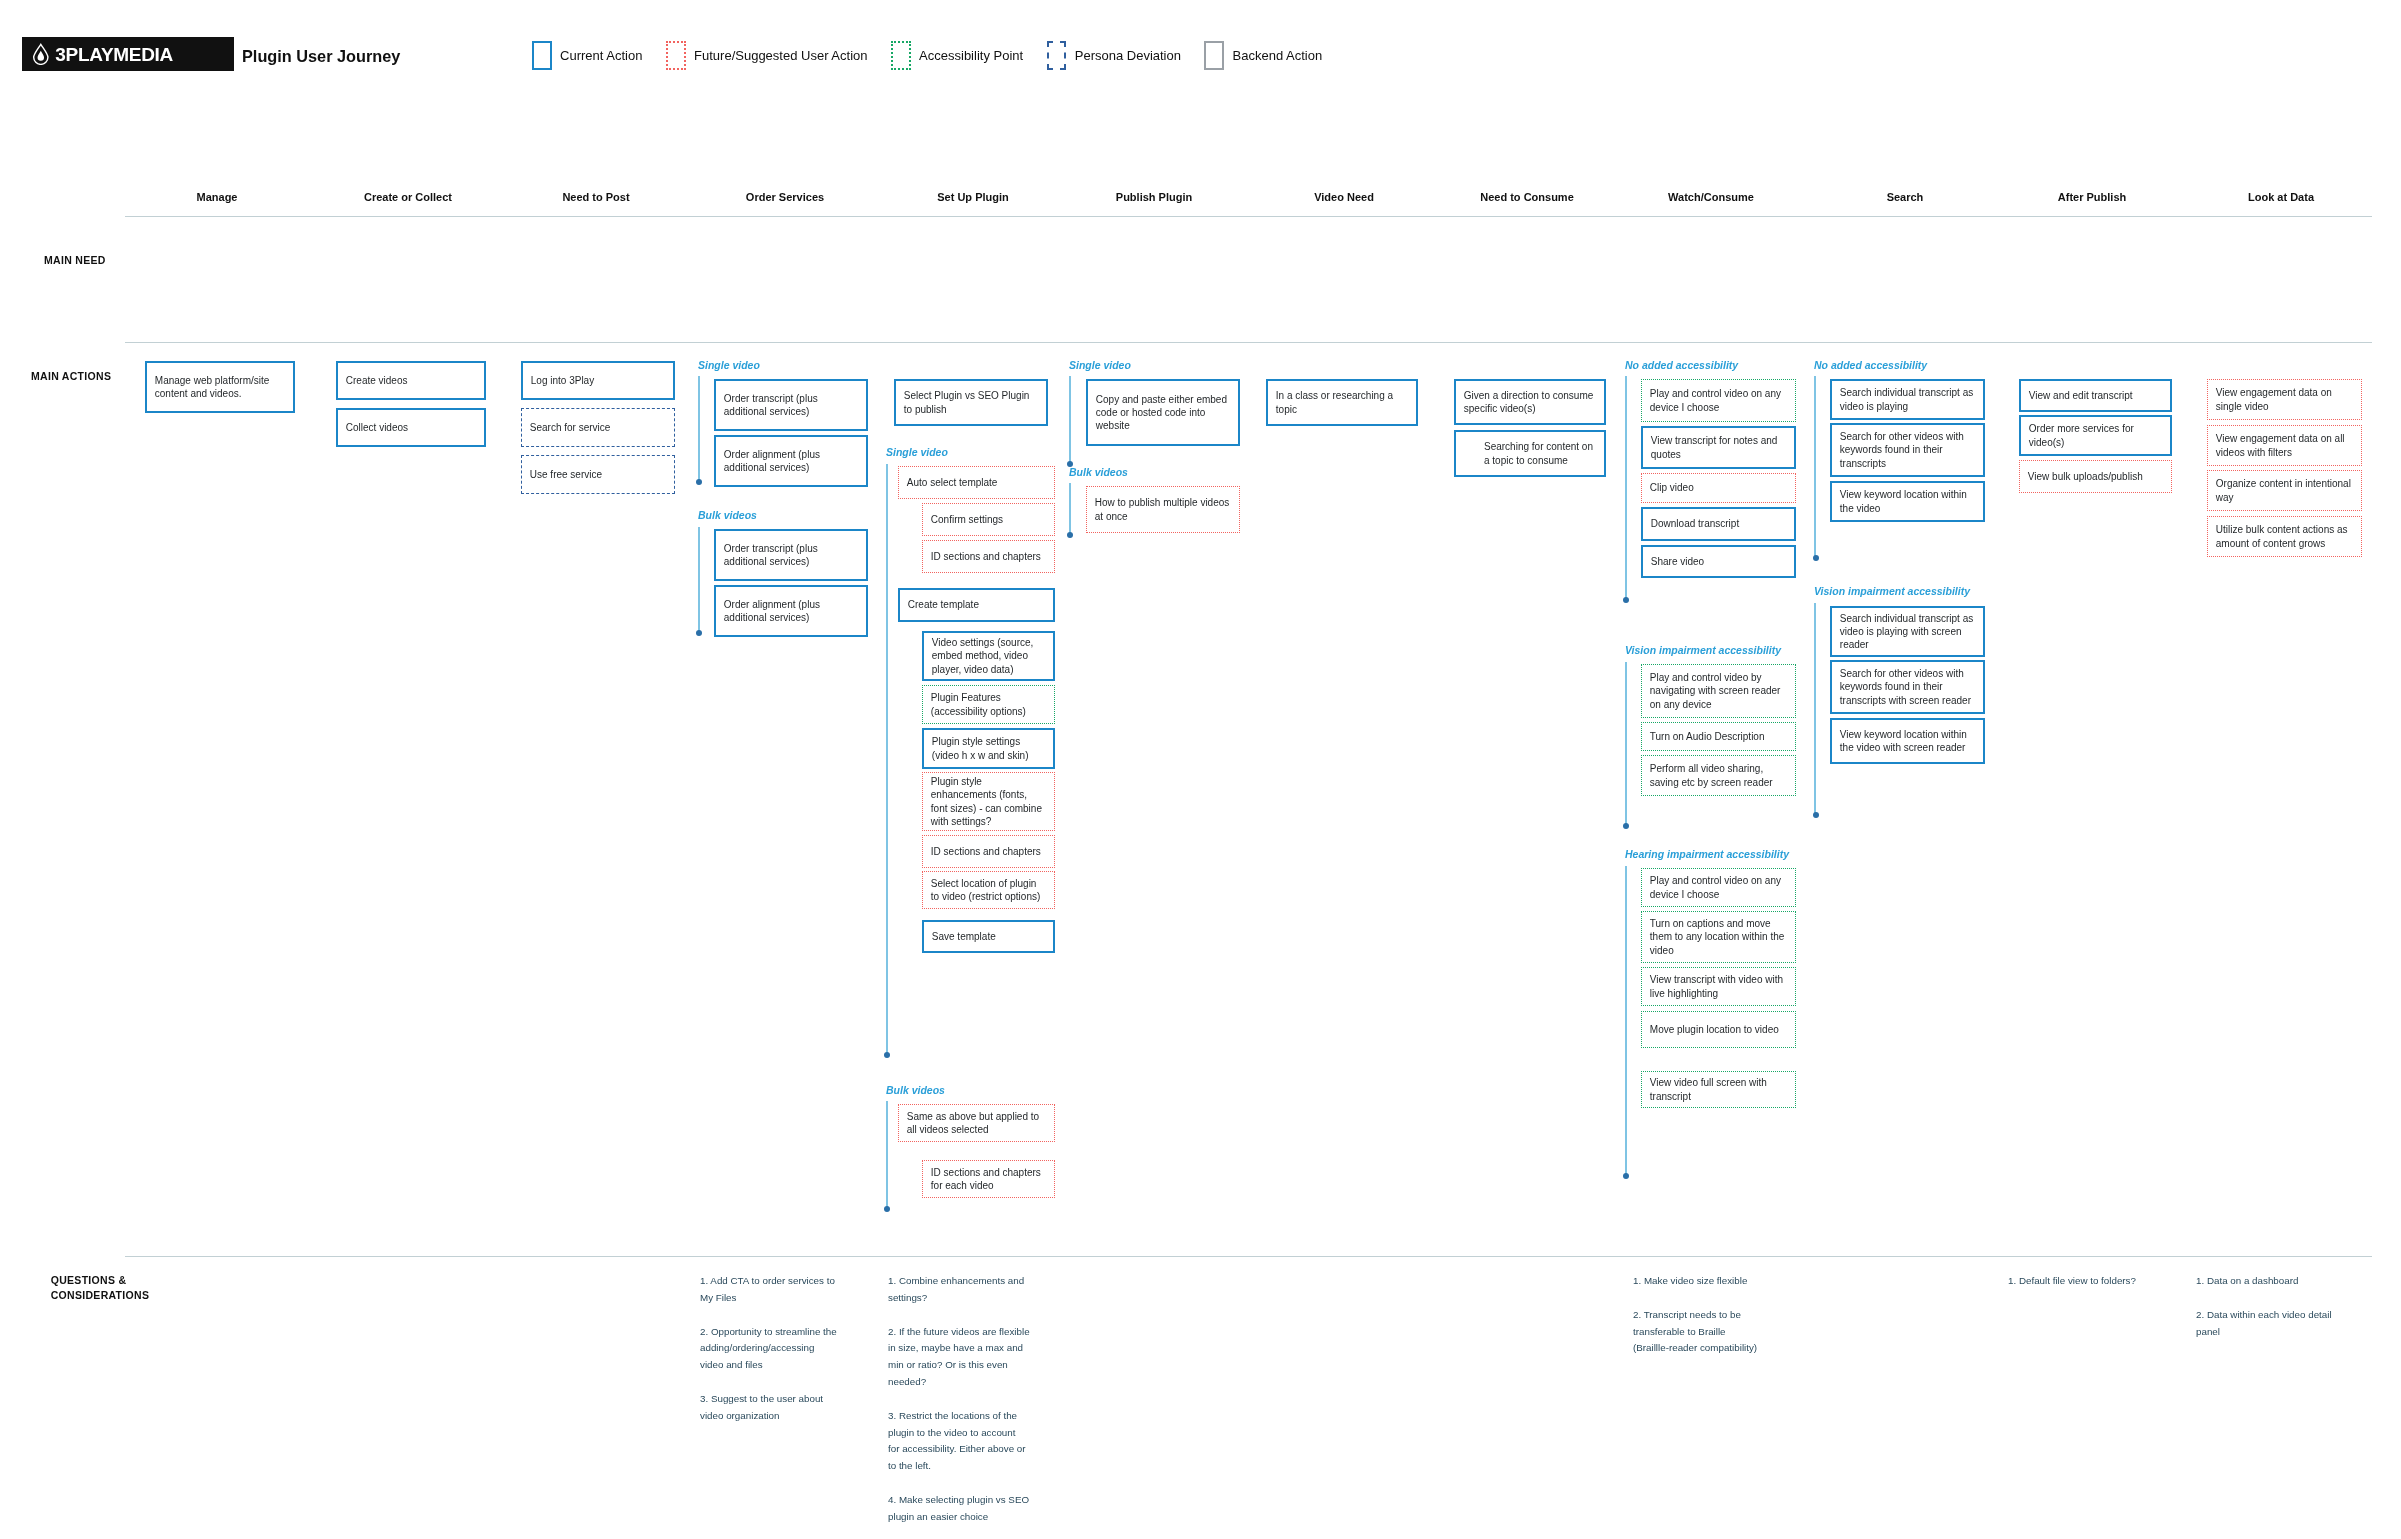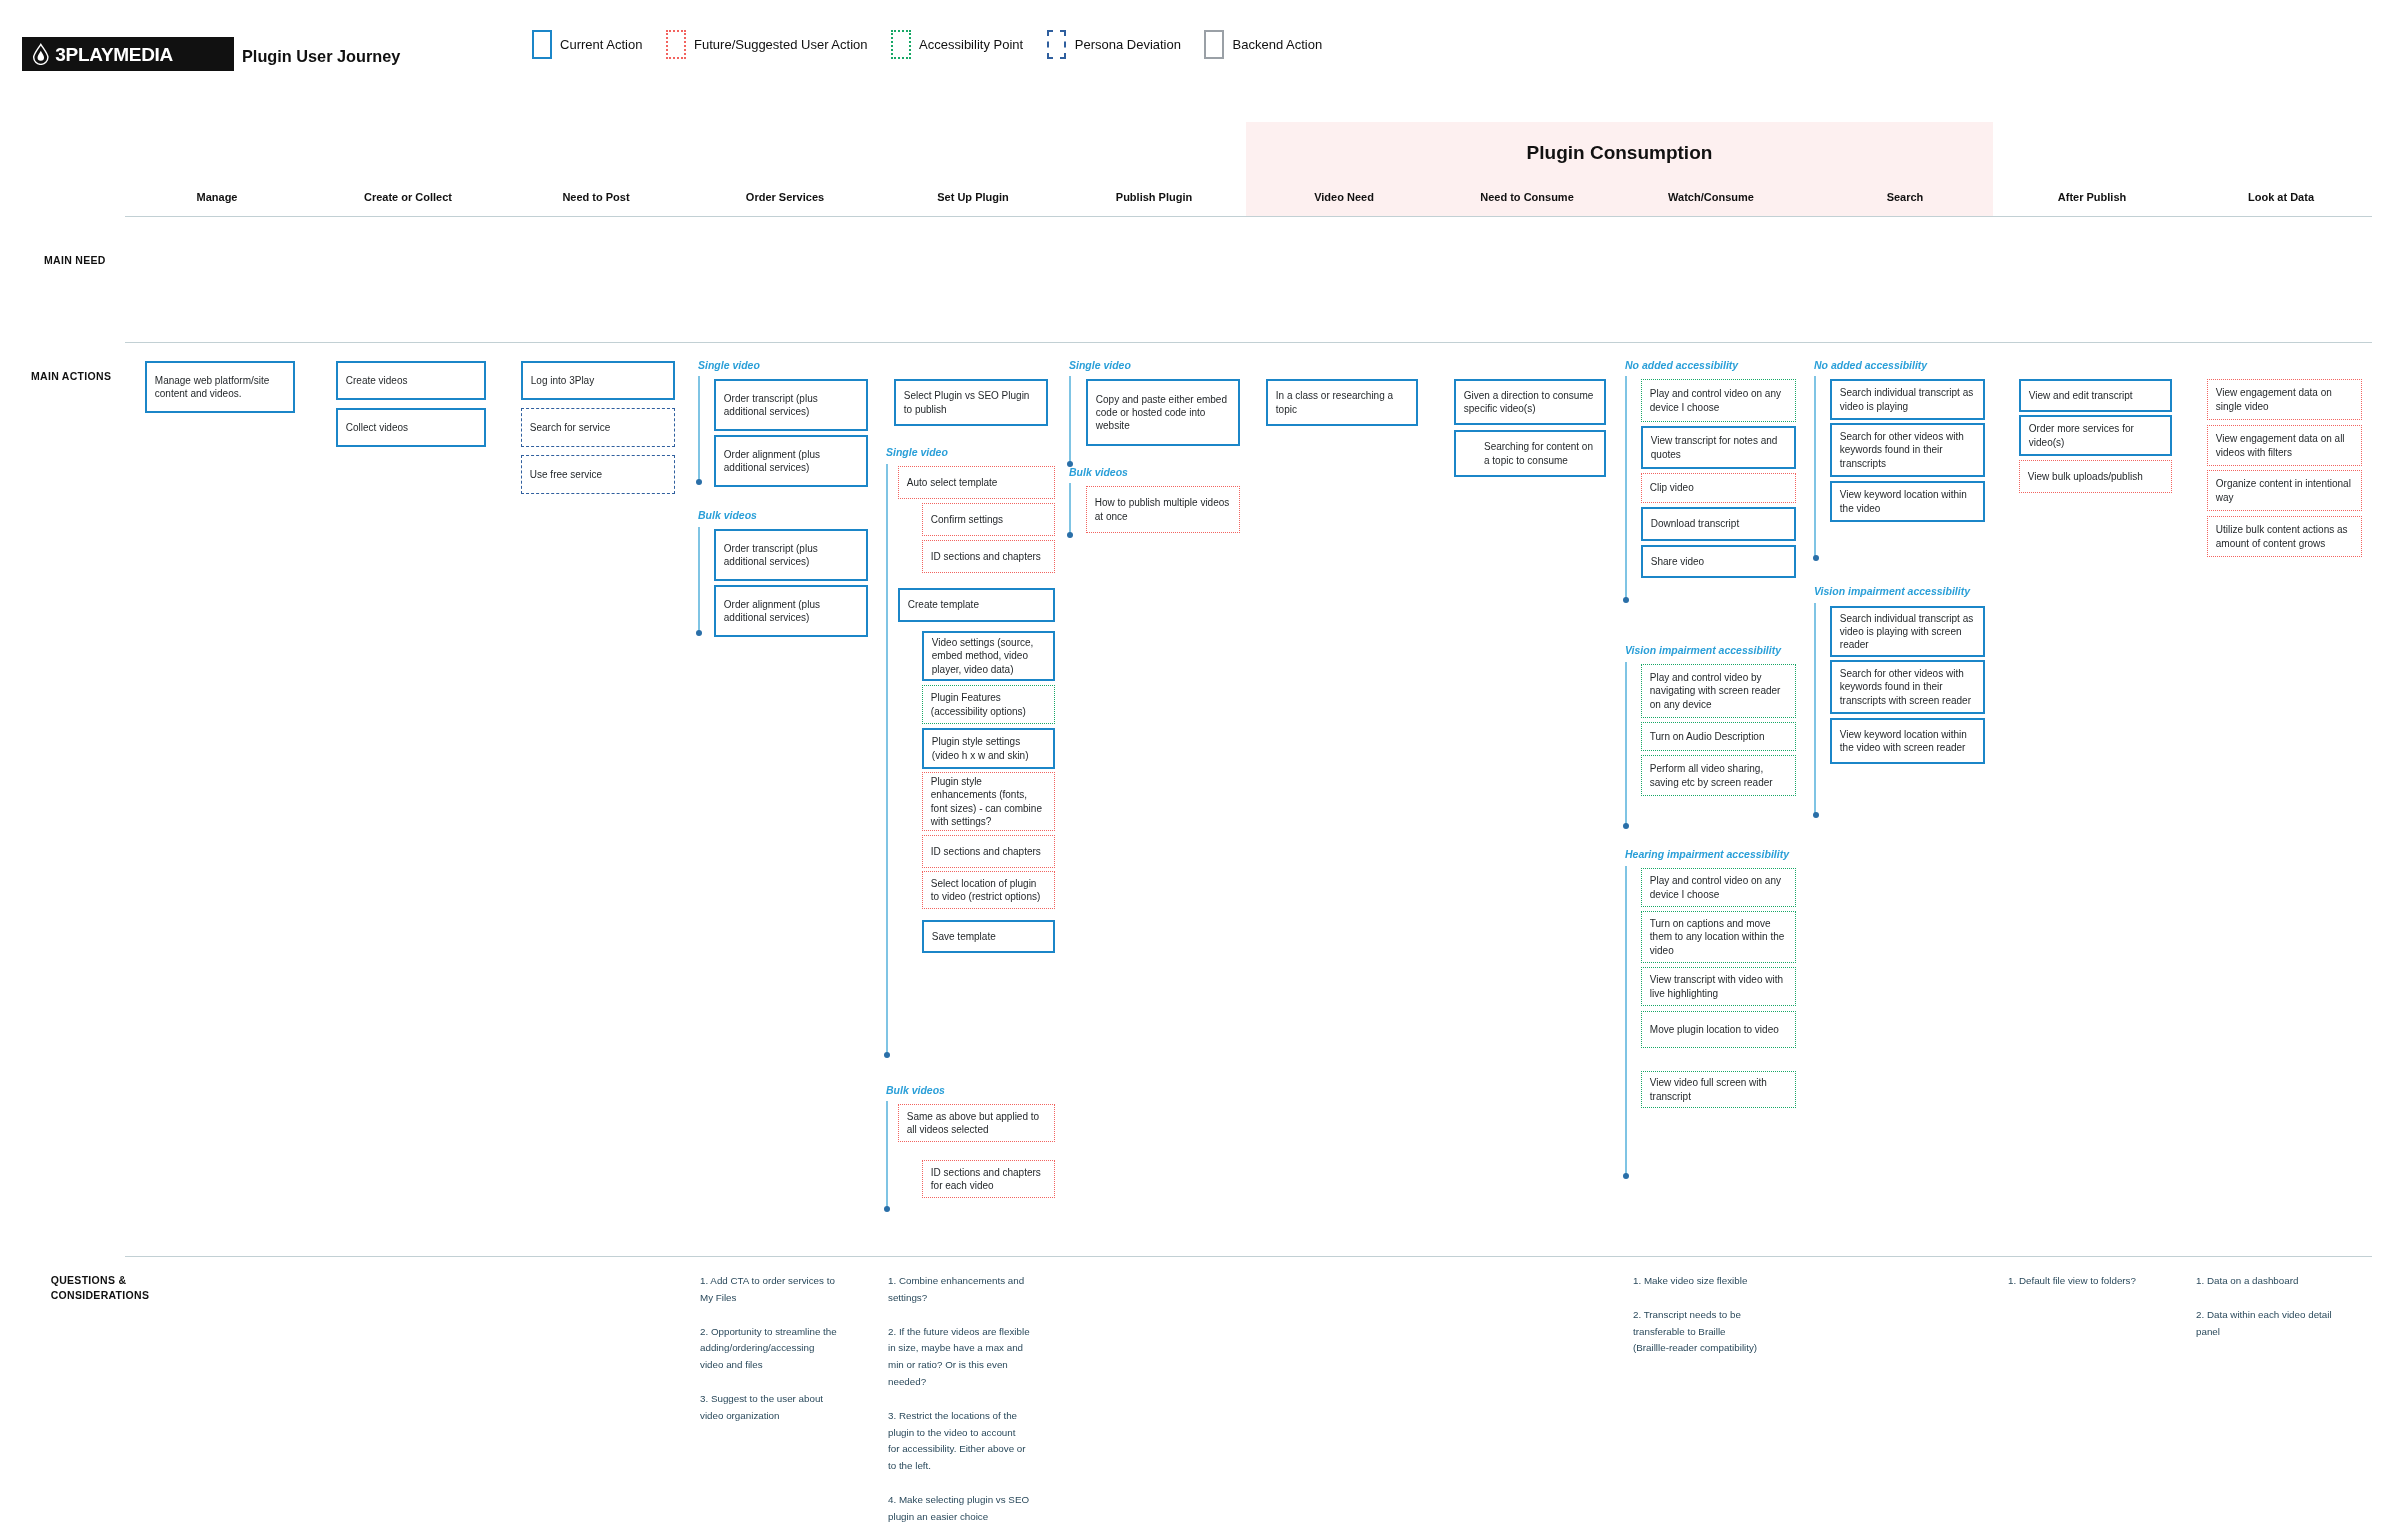--- a/index.html
+++ b/index.html
@@ -20,21 +20,21 @@
   }
   .logo-mark { width: 19.6px; height: 22px; flex: 0 0 auto; margin-right: 4.6px; }
   .logo-word {
     color: #ffffff; font-size: 19px; font-weight: 700;
     letter-spacing: -0.3px; line-height: 1; white-space: nowrap;
   }
   .doc-title {
     position: absolute; left: 242px; top: 47px;
     font-size: 16.3px; font-weight: 700; color: #111111; white-space: nowrap;
   }
-  .legend { position: absolute; left: 532px; top: 30px; display: flex; align-items: center; text-align: center; }
+  .legend { position: absolute; left: 532px; top: 41px; display: flex; align-items: center; text-align: center; }
   .legend-item { display: flex; align-items: center; margin-right: 23.5px; }
   .swatch { width: 19.6px; height: 29px; background: #ffffff; flex: 0 0 auto; }
   .sw-current  { border: 2.6px solid #1b86c8; }
   .sw-future   { border: 2px dotted #f2635f; }
   .sw-access   { border: 2px dotted #16a765; }
   .sw-persona  { border: 2px dashed #2f5f9e; }
   .sw-backend  { border: 2px solid #9aa0a6; }
   .legend-label {
     margin-left: 8.5px; font-size: 13px; color: #111111; white-space: nowrap; font-weight: 400;
   }
@@ -127,23 +127,20 @@
           <div class="swatch sw-persona"></div>
           <span class="legend-label">Persona Deviation</span>
         </div>
         <div class="legend-item">
           <div class="swatch sw-backend"></div>
           <span class="legend-label">Backend Action</span>
         </div>
       </div>
 </div>
 
-<div class="band band-consumption">
-  <div class="band-title">Plugin Consumption</div>
-</div>
 
 <div class="hrule hrule-1"></div>
 <div class="hrule hrule-2"></div>
 <div class="hrule hrule-3"></div>
 
 <div id="colheads">
       <div class="col-head" style="left: 217px;">Manage</div>
       <div class="col-head" style="left: 408px;">Create or Collect</div>
       <div class="col-head" style="left: 596px;">Need to Post</div>
       <div class="col-head" style="left: 785px;">Order Services</div>

